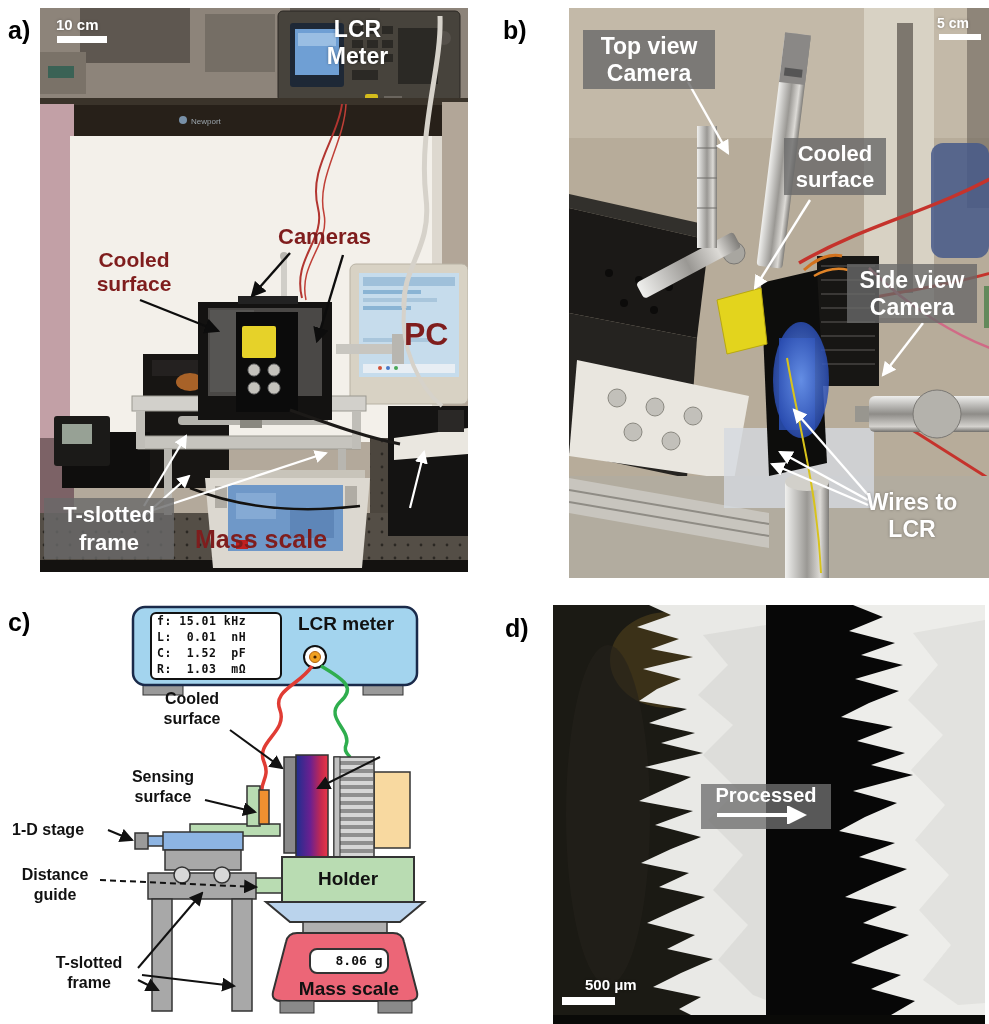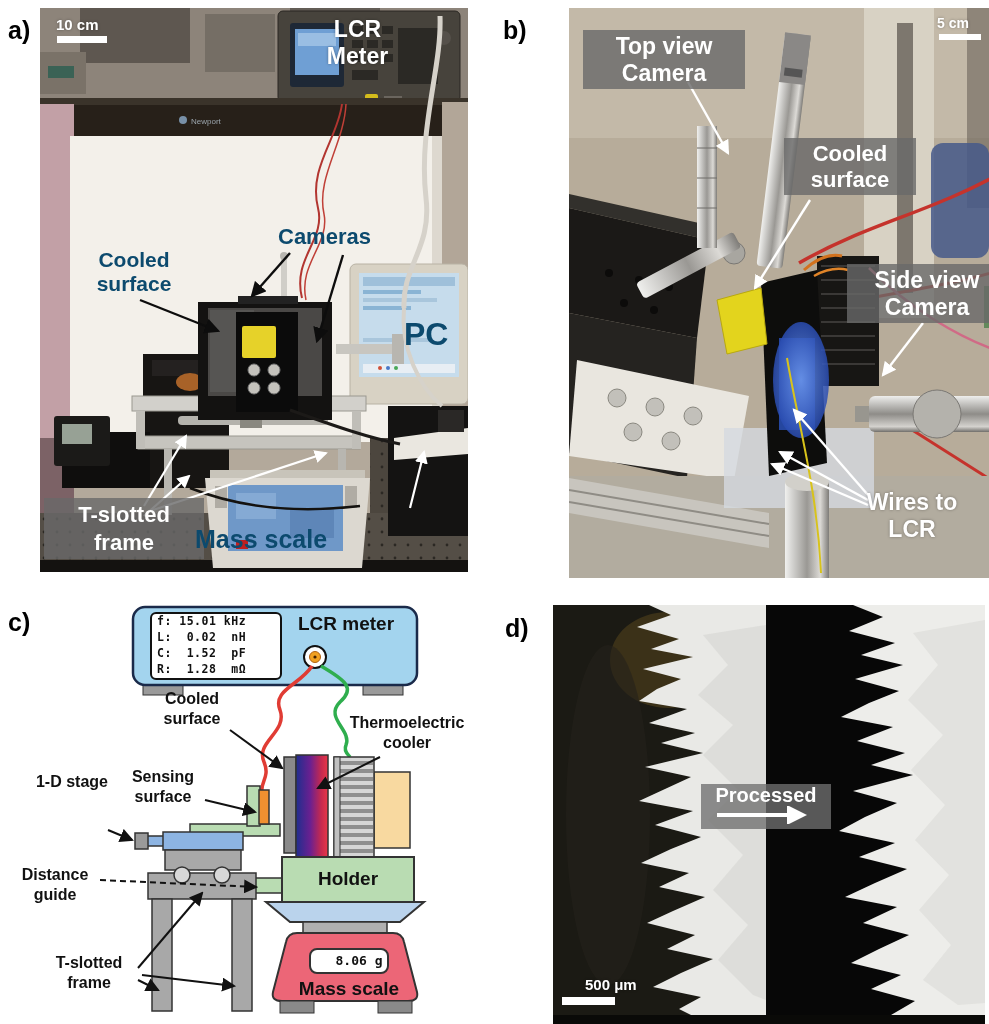--- a/index.html
+++ b/index.html
@@ -4,22 +4,22 @@
 <style>
   html,body{margin:0;padding:0;background:#fff;}
   .fig{position:relative;width:989px;height:1024px;background:#fff;
        font-family:"Liberation Sans",sans-serif;overflow:hidden;}
   .panel-letter{position:absolute;font-weight:bold;font-size:25px;color:#000;}
   .photo{position:absolute;overflow:hidden;background:#b3a99b;}
   .photo > svg{position:absolute;left:0;top:0;display:block;}
   .lbl{position:absolute;font-weight:bold;line-height:1.16;z-index:2;}
   .ctr{text-align:center;}
   .white{color:#fff;text-shadow:0 0 3px rgba(0,0,0,.35);}
-  .black{color:#0c4a6e;}
-  .gbox{background:rgba(105,105,105,.8);padding:3px 20px;text-shadow:none;}
+  .black{color:#7f1d1d;}
+  .gbox{background:rgba(105,105,105,.8);padding:3px 5px;text-shadow:none;}
   .bar{position:absolute;background:#fff;z-index:2;}
   .mono{font-family:"DejaVu Sans Mono",monospace;font-weight:bold;}
   .clabel{position:absolute;font-weight:bold;font-size:16px;color:#111;
           line-height:1.22;z-index:2;}
   .dline{white-space:pre;}
   .procbox{position:absolute;left:148px;top:179px;width:130px;height:45px;
            background:rgba(112,112,112,.78);z-index:2;text-align:center;}
   .procbox .ptxt{color:#fff;font-weight:bold;font-size:20px;line-height:22px;}
 </style>
 </head>
@@ -405,29 +405,28 @@
       <line x1="108" y1="240" x2="132" y2="250" marker-end="url(#cB)"></line>
       <line x1="100" y1="290" x2="256" y2="297" stroke-dasharray="6 4" marker-end="url(#cB)"></line>
       <line x1="138" y1="378" x2="202" y2="303" marker-end="url(#cB)"></line>
       <line x1="138" y1="390" x2="158" y2="400" marker-end="url(#cB)"></line>
       <line x1="142" y1="385" x2="234" y2="396" marker-end="url(#cB)"></line>
     </g>
   </svg>
 
   <div class="clabel mono" style="left:157px;top:613px;font-size:11.5px;line-height:16px;letter-spacing:.5px;">
     <div class="dline">f: 15.01 kHz</div>
-    <div class="dline">L:  0.02  nH</div>
+    <div class="dline">L:  0.01  nH</div>
     <div class="dline">C:  1.52  pF</div>
-    <div class="dline">R:  1.28  mΩ</div>
+    <div class="dline">R:  1.03  mΩ</div>
   </div>
   <div class="clabel" style="left:298px;top:612px;font-size:19px;">LCR meter</div>
   <div class="clabel ctr" style="left:150px;top:689px;width:84px;">Cooled surface</div>
-  <div class="clabel ctr" style="left:336px;top:713px;width:142px;">Thermoelectric cooler</div>
   <div class="clabel ctr" style="left:118px;top:767px;width:90px;">Sensing surface</div>
-  <div class="clabel" style="left:12px;top:772px;width:96px;text-align:right;">1-D stage</div>
+  <div class="clabel" style="left:12px;top:820px;width:96px;text-align:left;">1-D stage</div>
   <div class="clabel ctr" style="left:8px;top:865px;width:94px;">Distance guide</div>
   <div class="clabel ctr" style="left:40px;top:953px;width:98px;">T-slotted frame</div>
   <div class="clabel ctr" style="left:308px;top:867px;width:80px;font-size:19px;">Holder</div>
   <div class="clabel ctr mono" style="left:310px;top:953px;width:98px;font-size:13px;">8.06 g</div>
   <div class="clabel ctr" style="left:290px;top:977px;width:118px;font-size:19px;">Mass scale</div>
 
   <div class="photo" style="left:553px;top:605px;width:432px;height:501px;background:#0a0a08;">
     <svg width="432" height="410" viewBox="0 0 432 410">
 
       <g>

